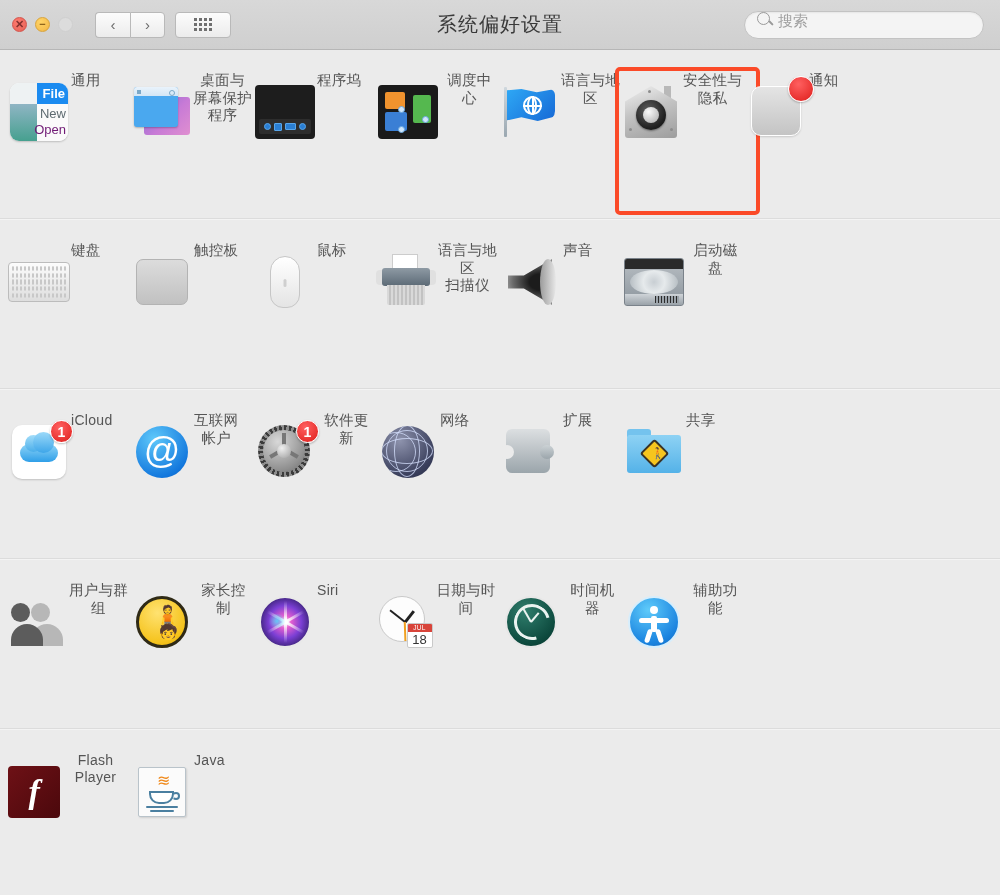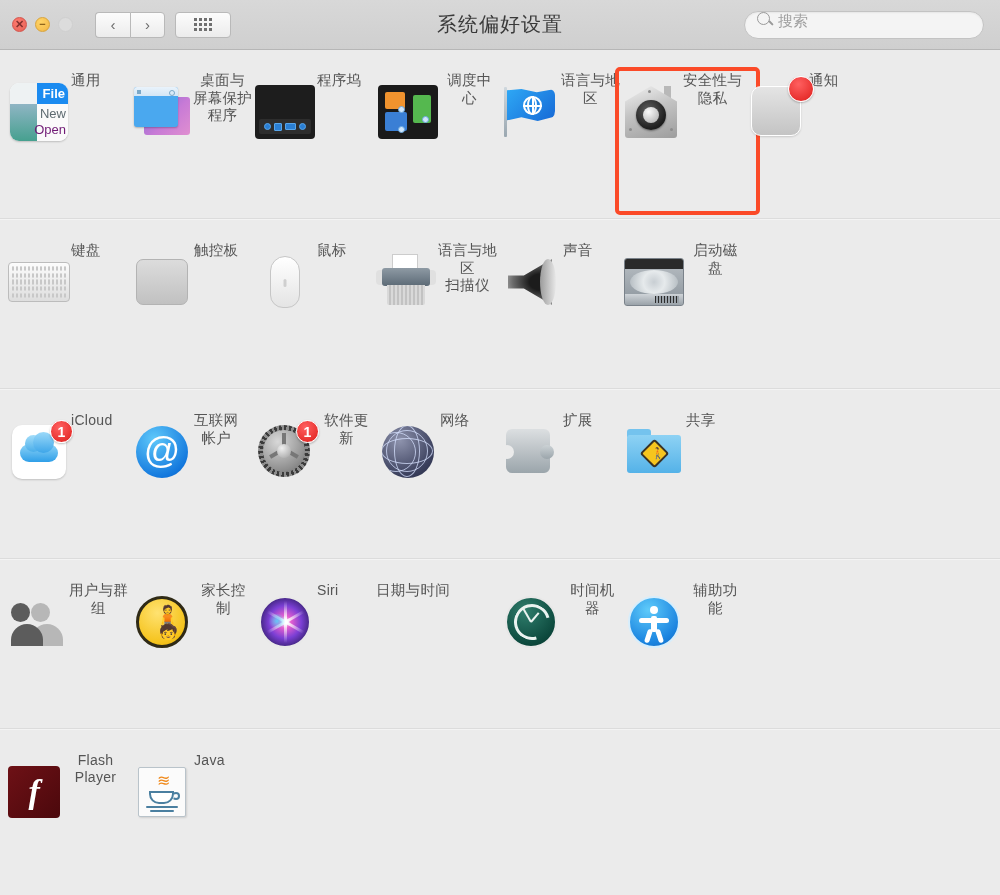--- a/index.html
+++ b/index.html
@@ -911,20 +911,32 @@
             <div class="ray"></div>
             <div class="ray r2"></div>
             <div class="ray r3"></div>
             <div class="cyan"></div>
           </div>
       </div>
       <div class="plabel">Siri</div>
     </div>
 
     <div class="pane">
+      <div class="iconbox">
+        <div class="ic-clock">
+          <div class="face"></div>
+          <div class="hh"></div>
+            <div class="mm"></div>
+            <div class="ss"></div>
+          <div class="cal">
+            <div class="m">JUL</div>
+            <div class="d">18</div>
+          </div>
+        </div>
+      </div>
       <div class="plabel">日期与时间</div>
     </div>
 
     <div class="pane">
       <div class="iconbox">
         <div class="ic-tm">
             <div class="ar"></div>
             <div class="hh"></div>
             <div class="mm"></div>
           </div>

